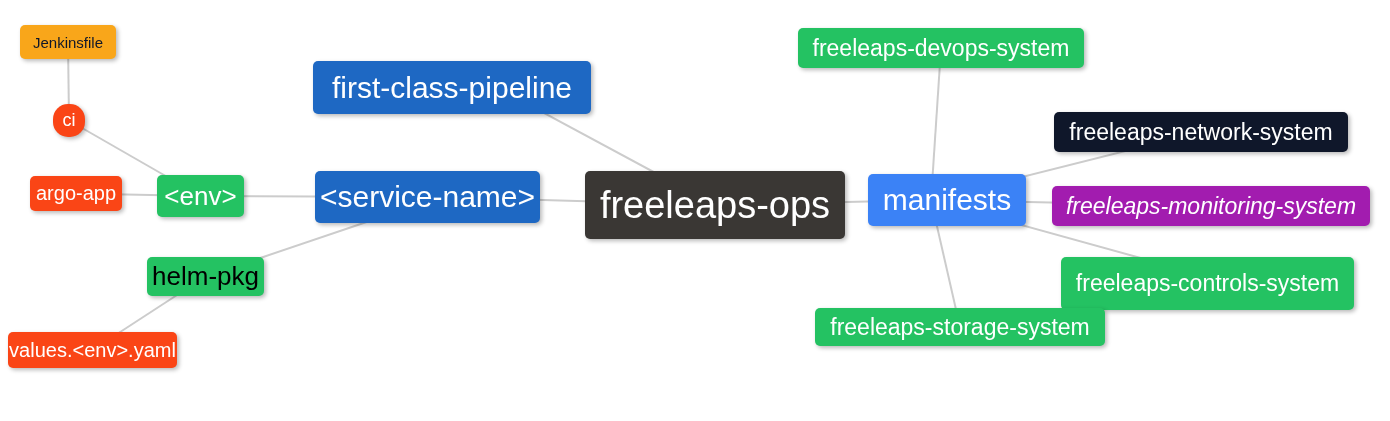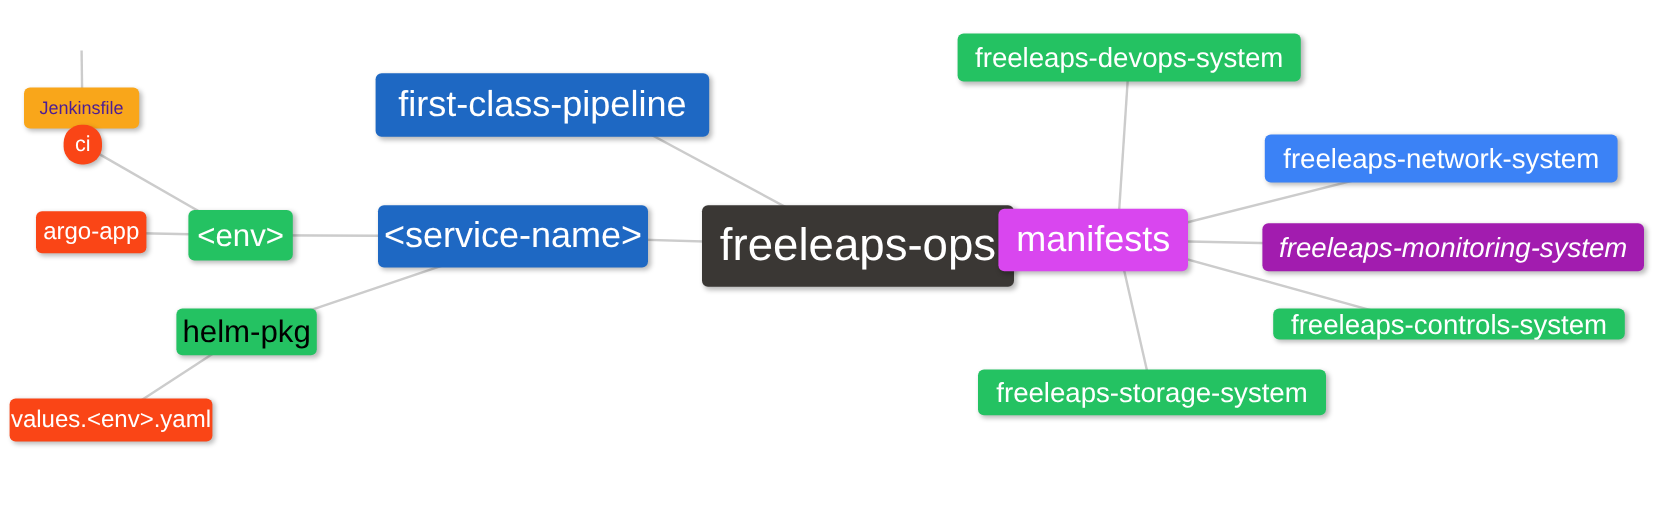--- a/index.html
+++ b/index.html
@@ -57,29 +57,29 @@
       <line x1="452" y1="63.5" x2="715" y2="205" stroke="#cccccc" stroke-width="2"></line>
       <line x1="440.5" y1="197" x2="715" y2="205" stroke="#cccccc" stroke-width="2"></line>
       <line x1="715" y1="205" x2="931" y2="200" stroke="#cccccc" stroke-width="2"></line>
       <line x1="931" y1="200" x2="941" y2="48" stroke="#cccccc" stroke-width="2"></line>
       <line x1="931" y1="200" x2="1201" y2="132" stroke="#cccccc" stroke-width="2"></line>
       <line x1="931" y1="200" x2="1212.5" y2="206" stroke="#cccccc" stroke-width="2"></line>
       <line x1="931" y1="200" x2="1207.5" y2="276.5" stroke="#cccccc" stroke-width="2"></line>
       <line x1="931" y1="200" x2="960" y2="327" stroke="#cccccc" stroke-width="2"></line>
     </svg>
   <div class="node-layer">
-      <div class="node" style="left: 20px; top: 25px; width: 96px; height: 34px; font-size: 15px; background: rgb(249, 166, 26); color: #4c1d95; margin-top: 48px;">Jenkinsfile</div>
+      <div class="node" style="left: 20px; top: 25px; width: 96px; height: 34px; font-size: 15px; background: rgb(249, 166, 26); color: #0f172a;">Jenkinsfile</div>
       <div class="node" style="left: 53px; top: 104px; width: 32px; height: 33px; font-size: 18px; background: rgb(250, 69, 22); color: rgb(255, 255, 255); border-radius: 15px;">ci</div>
       <div class="node" style="left: 30px; top: 176px; width: 92px; height: 35px; font-size: 20px; background: rgb(250, 69, 22); color: rgb(255, 255, 255);">argo-app</div>
       <div class="node" style="left: 157px; top: 175px; width: 87px; height: 42px; font-size: 26px; background: rgb(36, 194, 98); color: rgb(255, 255, 255);">&lt;env&gt;</div>
       <div class="node" style="left: 147px; top: 257px; width: 117px; height: 39px; font-size: 26px; background: rgb(36, 194, 98); color: #000000;">helm-pkg</div>
       <div class="node" style="left: 8px; top: 332px; width: 169px; height: 36px; font-size: 20px; background: rgb(250, 69, 22); color: rgb(255, 255, 255);">values.&lt;env&gt;.yaml</div>
       <div class="node" style="left: 313px; top: 37px; width: 278px; height: 53px; font-size: 30px; background: rgb(30, 104, 195); color: rgb(255, 255, 255); margin-top: 24px;">first-class-pipeline</div>
       <div class="node" style="left: 315px; top: 171px; width: 225px; height: 52px; font-size: 30px; background: rgb(30, 104, 195); color: rgb(255, 255, 255);">&lt;service-name&gt;</div>
       <div class="node" style="left: 585px; top: 171px; width: 260px; height: 68px; font-size: 38px; background: rgb(58, 55, 52); color: rgb(255, 255, 255);">freeleaps-ops</div>
-      <div class="node" style="left: 832px; top: 174px; width: 158px; height: 52px; font-size: 30px; background: #d946ef; color: rgb(255, 255, 255);">manifests</div>
+      <div class="node" style="left: 868px; top: 174px; width: 158px; height: 52px; font-size: 30px; background: #3b82f6; color: rgb(255, 255, 255);">manifests</div>
       <div class="node" style="left: 798px; top: 28px; width: 286px; height: 40px; font-size: 23px; background: rgb(36, 194, 98); color: rgb(255, 255, 255);">freeleaps-devops-system</div>
-      <div class="node" style="left: 1054px; top: 112px; width: 294px; height: 40px; font-size: 23px; background: #3b82f6; color: rgb(255, 255, 255);">freeleaps-network-system</div>
+      <div class="node" style="left: 1054px; top: 112px; width: 294px; height: 40px; font-size: 23px; background: #0f172a; color: rgb(255, 255, 255);">freeleaps-network-system</div>
       <div class="node" style="left: 1052px; top: 186px; width: 318px; height: 40px; font-size: 23px; background: #a21caf; color: rgb(255, 255, 255); font-style: italic;">freeleaps-monitoring-system</div>
-      <div class="node" style="left: 1061px; top: 257px; width: 293px; height: 26px; font-size: 23px; background: rgb(36, 194, 98); color: rgb(255, 255, 255);">freeleaps-controls-system</div>
+      <div class="node" style="left: 1061px; top: 257px; width: 293px; height: 53px; font-size: 23px; background: rgb(36, 194, 98); color: rgb(255, 255, 255);">freeleaps-controls-system</div>
       <div class="node" style="left: 815px; top: 308px; width: 290px; height: 38px; font-size: 23px; background: rgb(36, 194, 98); color: rgb(255, 255, 255);">freeleaps-storage-system</div>
     </div>
 </div>
 
 </body></html>

